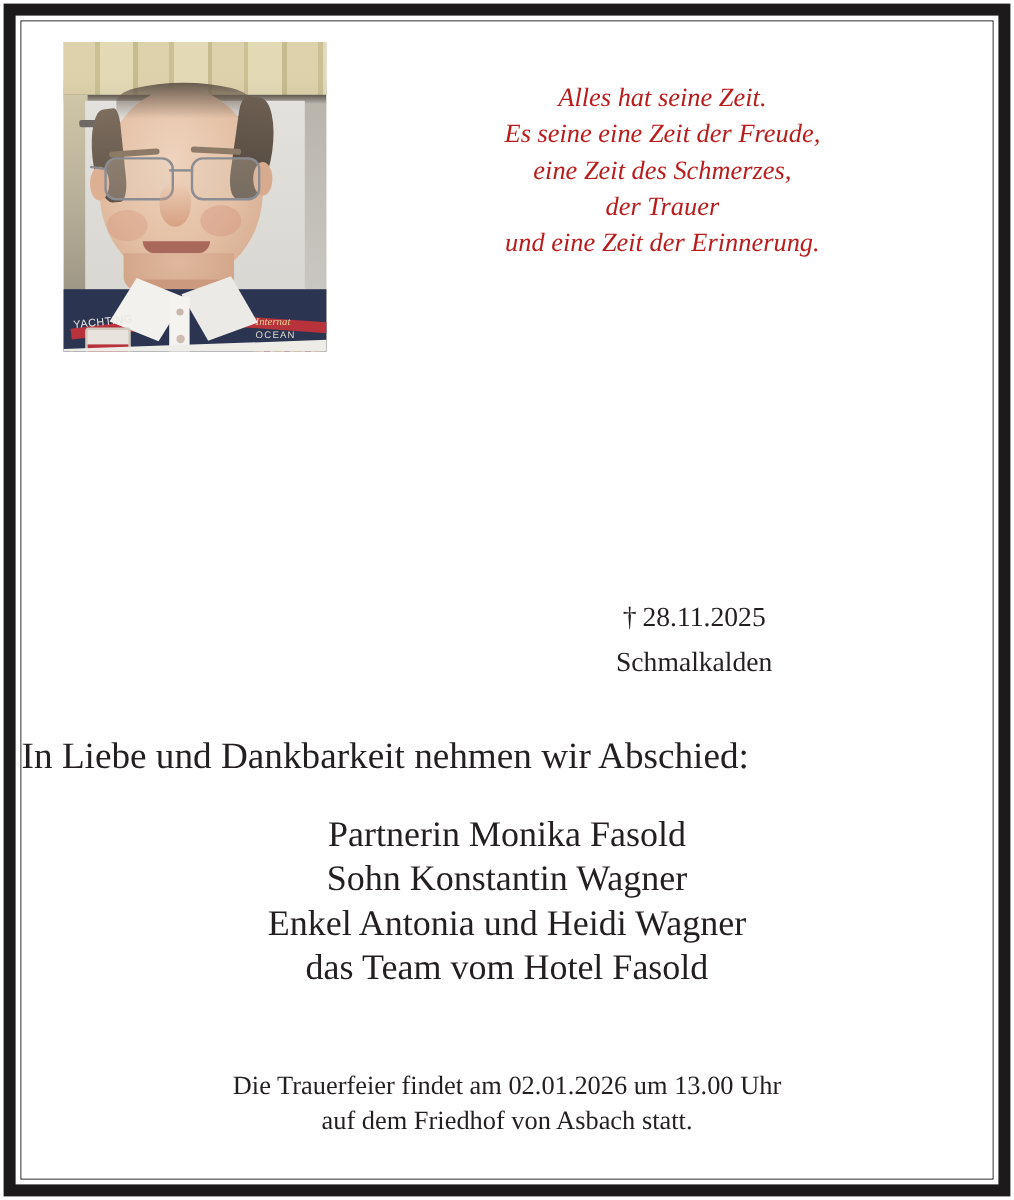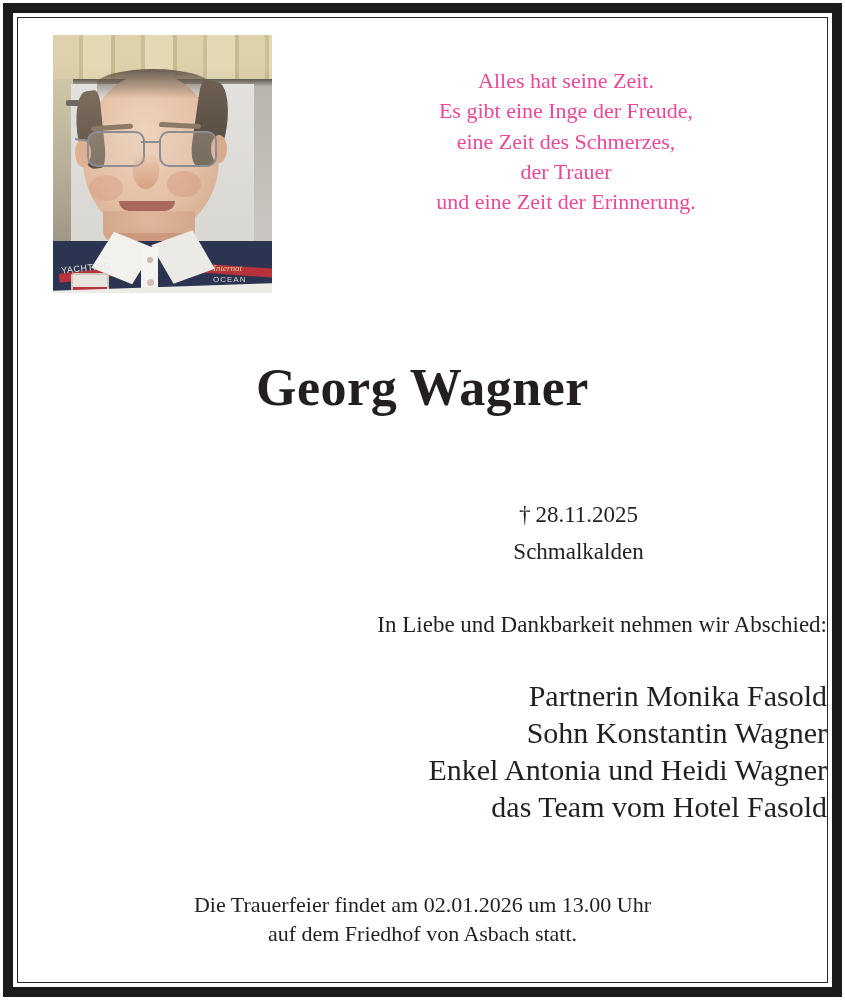--- a/index.html
+++ b/index.html
@@ -302,27 +302,28 @@
   .chain {
     position: absolute; left: 2px; top: 262px;
     width: 44px; height: 16px;
     border-top: 3px dotted #c9a96a;
     transform: rotate(14deg);
   }
 
   
   .poem {
     position: absolute;
-    left: 308px;
+    left: 294px;
     top: 48px;
     width: 480px;
     text-align: center;
     font-size: 22px;
     line-height: 1.38;
-    color: #ec4899;
+    color: #b91c1c;
+    font-style: italic;
   }
   .poem-line { display: block; white-space: pre; }
 
   
   .name {
     position: absolute;
     left: 0;
     top: 340px;
     width: 100%;
     text-align: center;
@@ -350,32 +351,32 @@
     line-height: 1.62;
   }
   .date-sym { margin-right: 5px; }
 
   
   .farewell {
     position: absolute;
     left: 0;
     top: 594px;
     width: 100%;
-    text-align: right;
-    font-size: 23px;
+    text-align: left;
+    font-size: 31px;
     color: #231f20;
   }
 
   
   .family {
     position: absolute;
     left: 0;
     top: 660px;
     width: 100%;
-    text-align: right;
+    text-align: center;
     font-size: 30px;
     line-height: 1.23;
     color: #231f20;
   }
   .family-line { display: block; white-space: nowrap; }
 
   
   .funeral {
     position: absolute;
     left: 0;
@@ -446,28 +447,27 @@
           <div class="white-band"></div>
           <div class="txt-yachting">YACHTING</div>
           <div class="txt-intl">Internat</div>
           <div class="txt-ocean">OCEAN</div>
 
         </div>
       </div>
 
       <div class="poem">
         <span class="poem-line">Alles hat seine Zeit.</span>
-        <span class="poem-line">Es gibt eine Inge der Freude,</span>
+        <span class="poem-line">Es seine eine Zeit der Freude,</span>
         <span class="poem-line">eine Zeit des Schmerzes,</span>
         <span class="poem-line">der Trauer</span>
         <span class="poem-line">und eine Zeit der Erinnerung.</span>
       </div>
     </div>
 
-    <div class="name">Georg Wagner</div>
 
     <div class="dates">
       <div class="date-col">
       </div>
       <div class="date-col">
         <div>
           <span class="date-sym">†</span><span>28.11.2025</span>
         </div>
         <div>Schmalkalden</div>
       </div>

